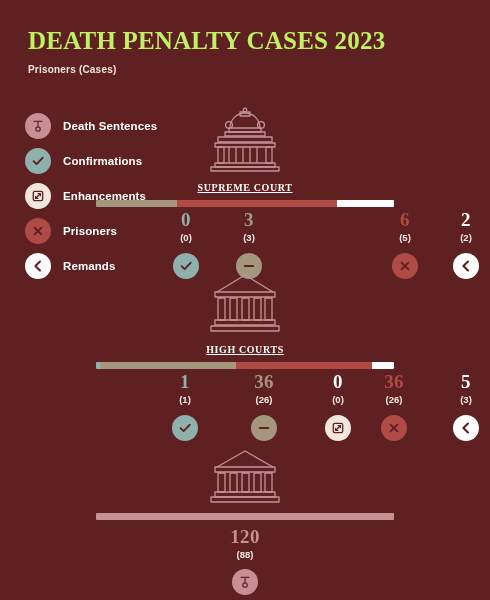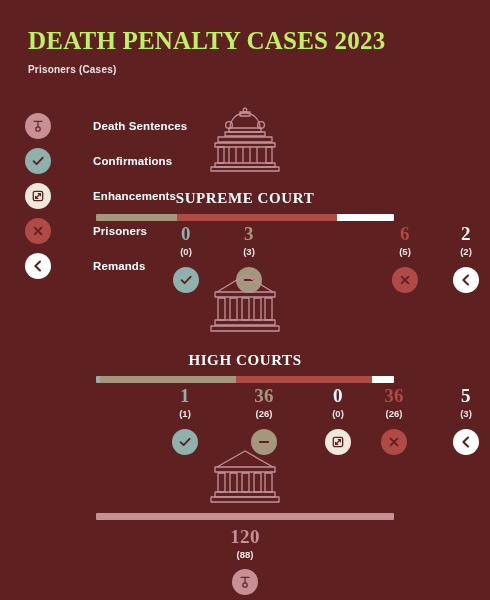--- a/index.html
+++ b/index.html
@@ -25,21 +25,21 @@
   #subtitle {
     margin-top:9px;
     font-size:10px;
     font-weight:bold;
     color:#f2e3e3;
     letter-spacing:0.2px;
   }
 
   
   #legend { position:absolute; left:25px; top:108px; width:165px; }
-  .legend-item { display:flex; align-items:center; height:35px;gap:30px; }
+  .legend-item { display:flex; align-items:center; height:35px; }
   .legend-label {
     margin-left:12px;
     font-size:11.5px;
     font-weight:bold;
     color:#ffffff;
     letter-spacing:0.1px;
   }
 
   
   .ic {
@@ -55,24 +55,25 @@
   .ic-acquit      { background:#b04a45; }
   .ic-remand      { background:#ffffff; }
 
   
   .court { position:absolute; left:0; width:490px; }
   .court-icon { display:flex; justify-content:center; }
   .court-name {
     text-align:center;
     font-family:"Liberation Serif", serif;
     font-weight:bold;
-    font-size:15px;
+    font-size:10px;
     letter-spacing:0.6px;
     color:#ffffff;
-    margin-top:16px;
+    margin-top:8px;
+    text-decoration:underline;
   }
 
   
   .bar {
     margin:7px auto 0 auto;
     height:7px;
     display:flex;
     overflow:hidden;
     border-radius:1px;
   }

